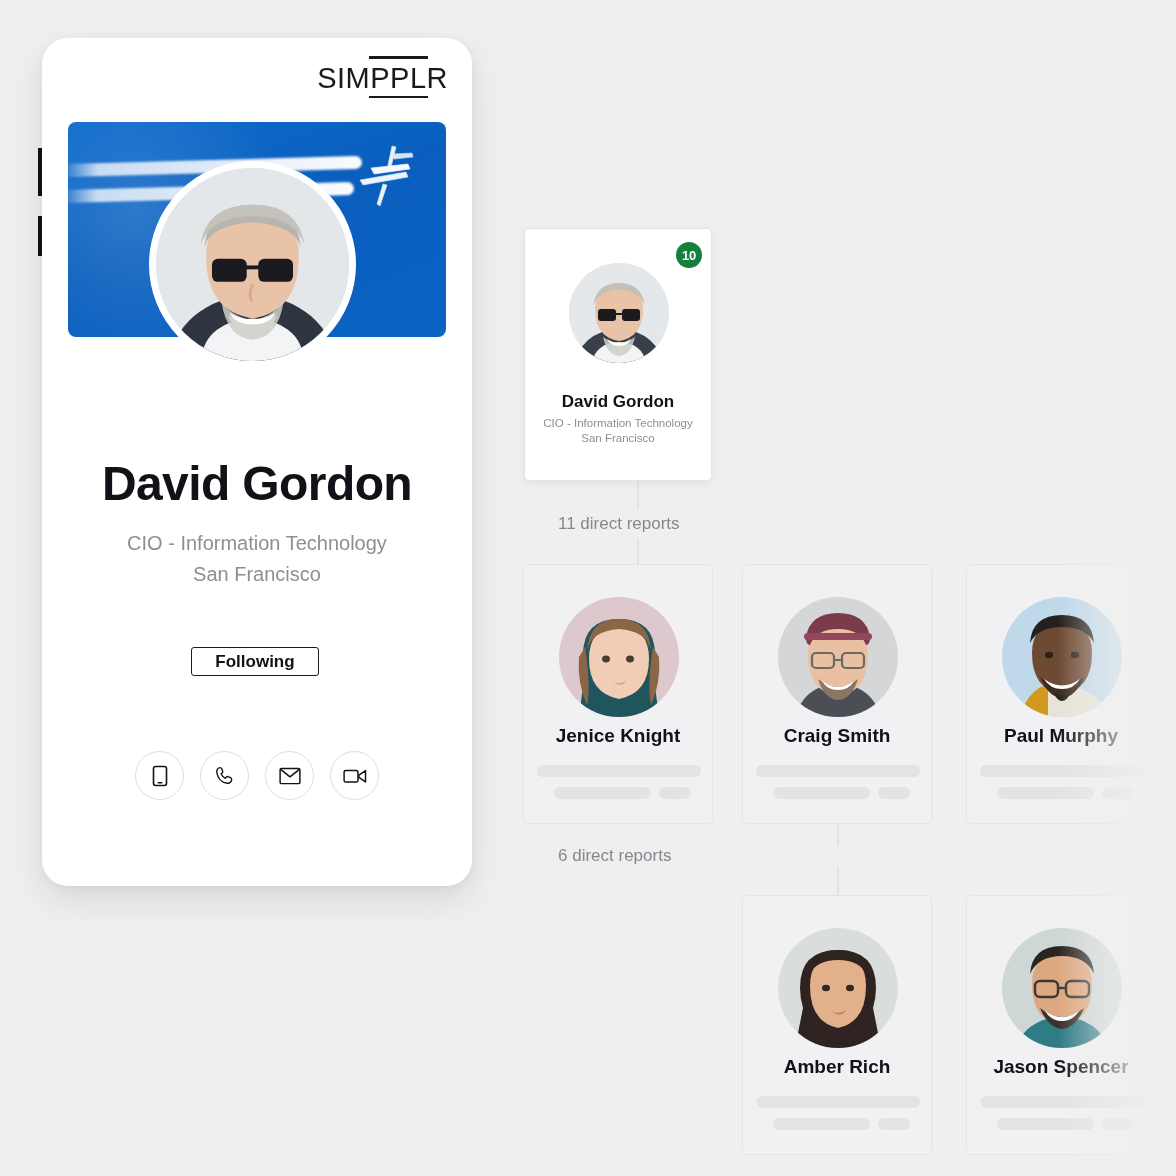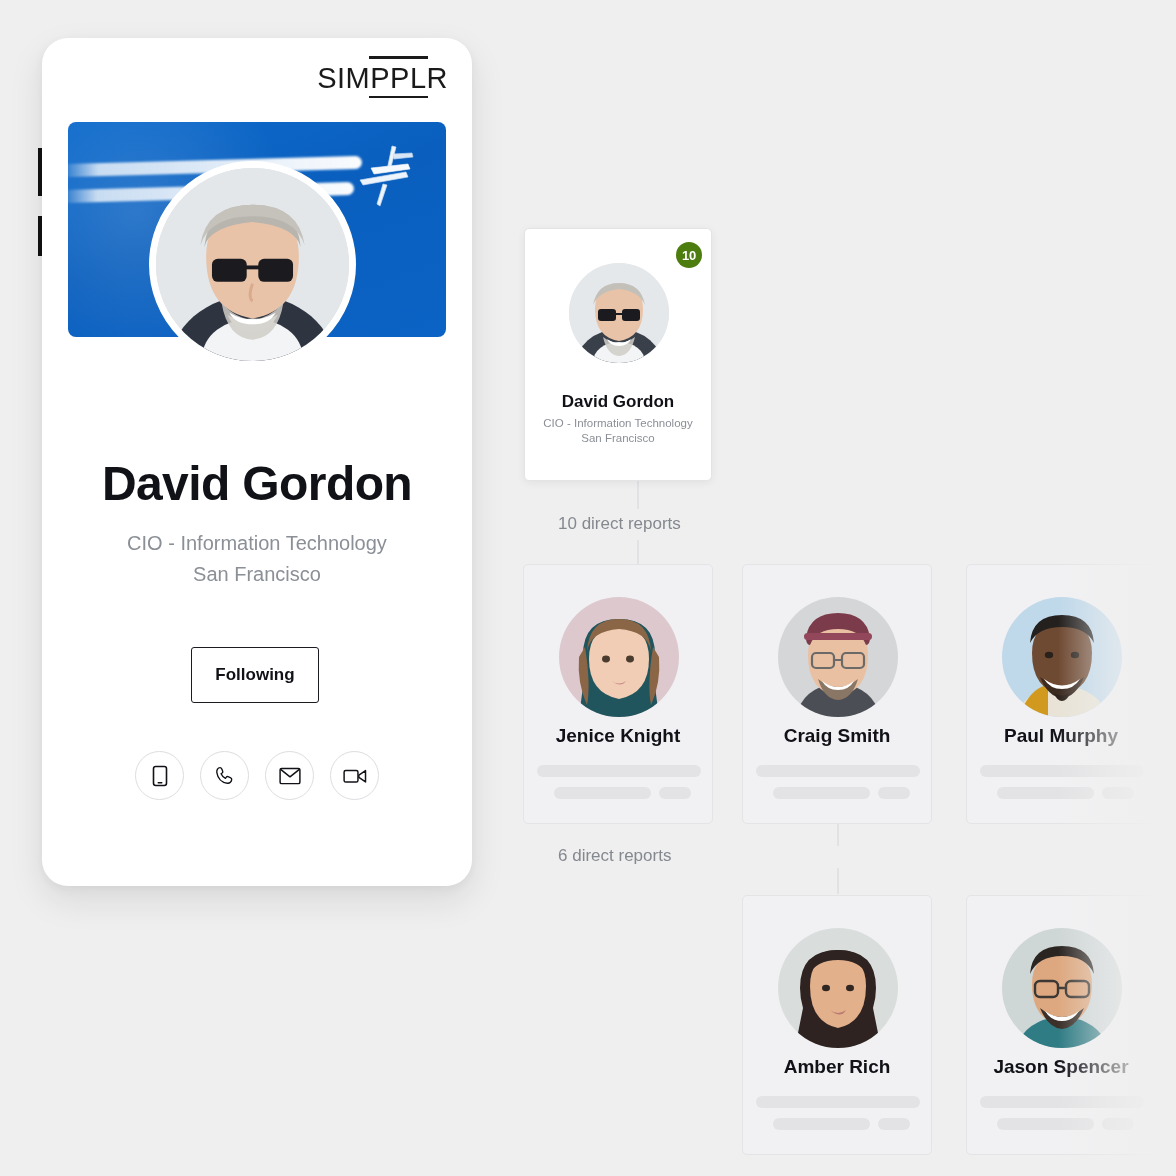--- a/index.html
+++ b/index.html
@@ -81,21 +81,21 @@
     text-align: center; font-size: 20px; color: #8b8f96;
   }
   #profile-location {
     position: absolute; left: 0; right: 0; top: 525px;
     text-align: center; font-size: 20px; color: #8b8f96;
   }
 
   
   #follow-button {
     position: absolute; left: 149px; top: 609px;
-    width: 128px; height: 56px;
+    width: 128px; height: 29px;
     border: 1.5px solid #1b1c20; border-radius: 3px;
     background: #fff; color: #111217;
     font-size: 17px; font-weight: 700;
     font-family: "Liberation Sans", sans-serif;
     cursor: pointer;
     display: flex; align-items: center; justify-content: center;
   }
 
   
   #action-row {
@@ -129,21 +129,21 @@
   #card-jenice  { left: 523px;  top: 564px; }
   #card-craig   { left: 742px;  top: 564px; }
   #card-paul    { left: 966px;  top: 564px; }
   #card-sean    { left: 523px;  top: 895px; }
   #card-amber   { left: 742px;  top: 895px; }
   #card-jason   { left: 966px;  top: 895px; }
 
   .count-badge {
     position: absolute; right: 9px; top: 13px;
     width: 26px; height: 26px; border-radius: 50%;
-    background: #4d7c0f; color: #fff;
+    background: #15803d; color: #fff;
     font-size: 13px; font-weight: 700;
     display: flex; align-items: center; justify-content: center;
     letter-spacing: -.2px;
   }
   .org-avatar {
     position: absolute; border-radius: 50%; overflow: hidden;
   }
   #root-avatar { left: 44px; top: 34px; width: 100px; height: 100px; background: #e7e9ec; }
   .child-avatar { left: 35px; top: 32px; width: 120px; height: 120px; }
 
@@ -286,21 +286,21 @@
           <rect x="46" y="50" width="8" height="2" fill="#1b1b1f"></rect>
           <path d="M34 74 q16 12 32 0 q-4 18-16 19 q-12-1-16-19Z" fill="#cfcdc6" opacity=".85"></path>
           <path d="M38 76 q12 8 24 0 q-3 7-12 7 q-9 0-12-7Z" fill="#ffffff"></path>
         </svg>
       </div>
       <div class="org-name" id="root-name">David Gordon</div>
       <div class="org-sub" id="root-sub-title">CIO - Information Technology</div>
       <div class="org-sub" id="root-sub-loc">San Francisco</div>
     </div>
 
-    <div class="report-label" id="label-10">10 direct reports</div>
+    <div class="report-label" id="label-10">11 direct reports</div>
 
     <div class="org-card child-card" id="card-craig">
       <div class="org-avatar child-avatar">
         <svg viewBox="0 0 120 120" preserveAspectRatio="xMidYMid slice">
           <rect width="120" height="120" fill="#d5d6d8"></rect>
           <path d="M18 120 q6-30 42-34 q36 4 42 34Z" fill="#4b4f55"></path>
           <path d="M30 58 q0-30 30-30 q30 0 30 30 q0 36-30 42 q-30-6-30-42Z" fill="#e9c0a2"></path>
           <path d="M28 40 q4-24 32-24 q28 0 32 24 q0 8-4 8 q-6-16-28-16 q-22 0-28 16 q-4 0-4-8Z" fill="#7c3b4a"></path>
           <rect x="26" y="36" width="68" height="7" rx="3.5" fill="#92475a"></rect>
           <rect x="34" y="56" width="22" height="15" rx="4" fill="none" stroke="#6b6a68" stroke-width="2.2"></rect>

